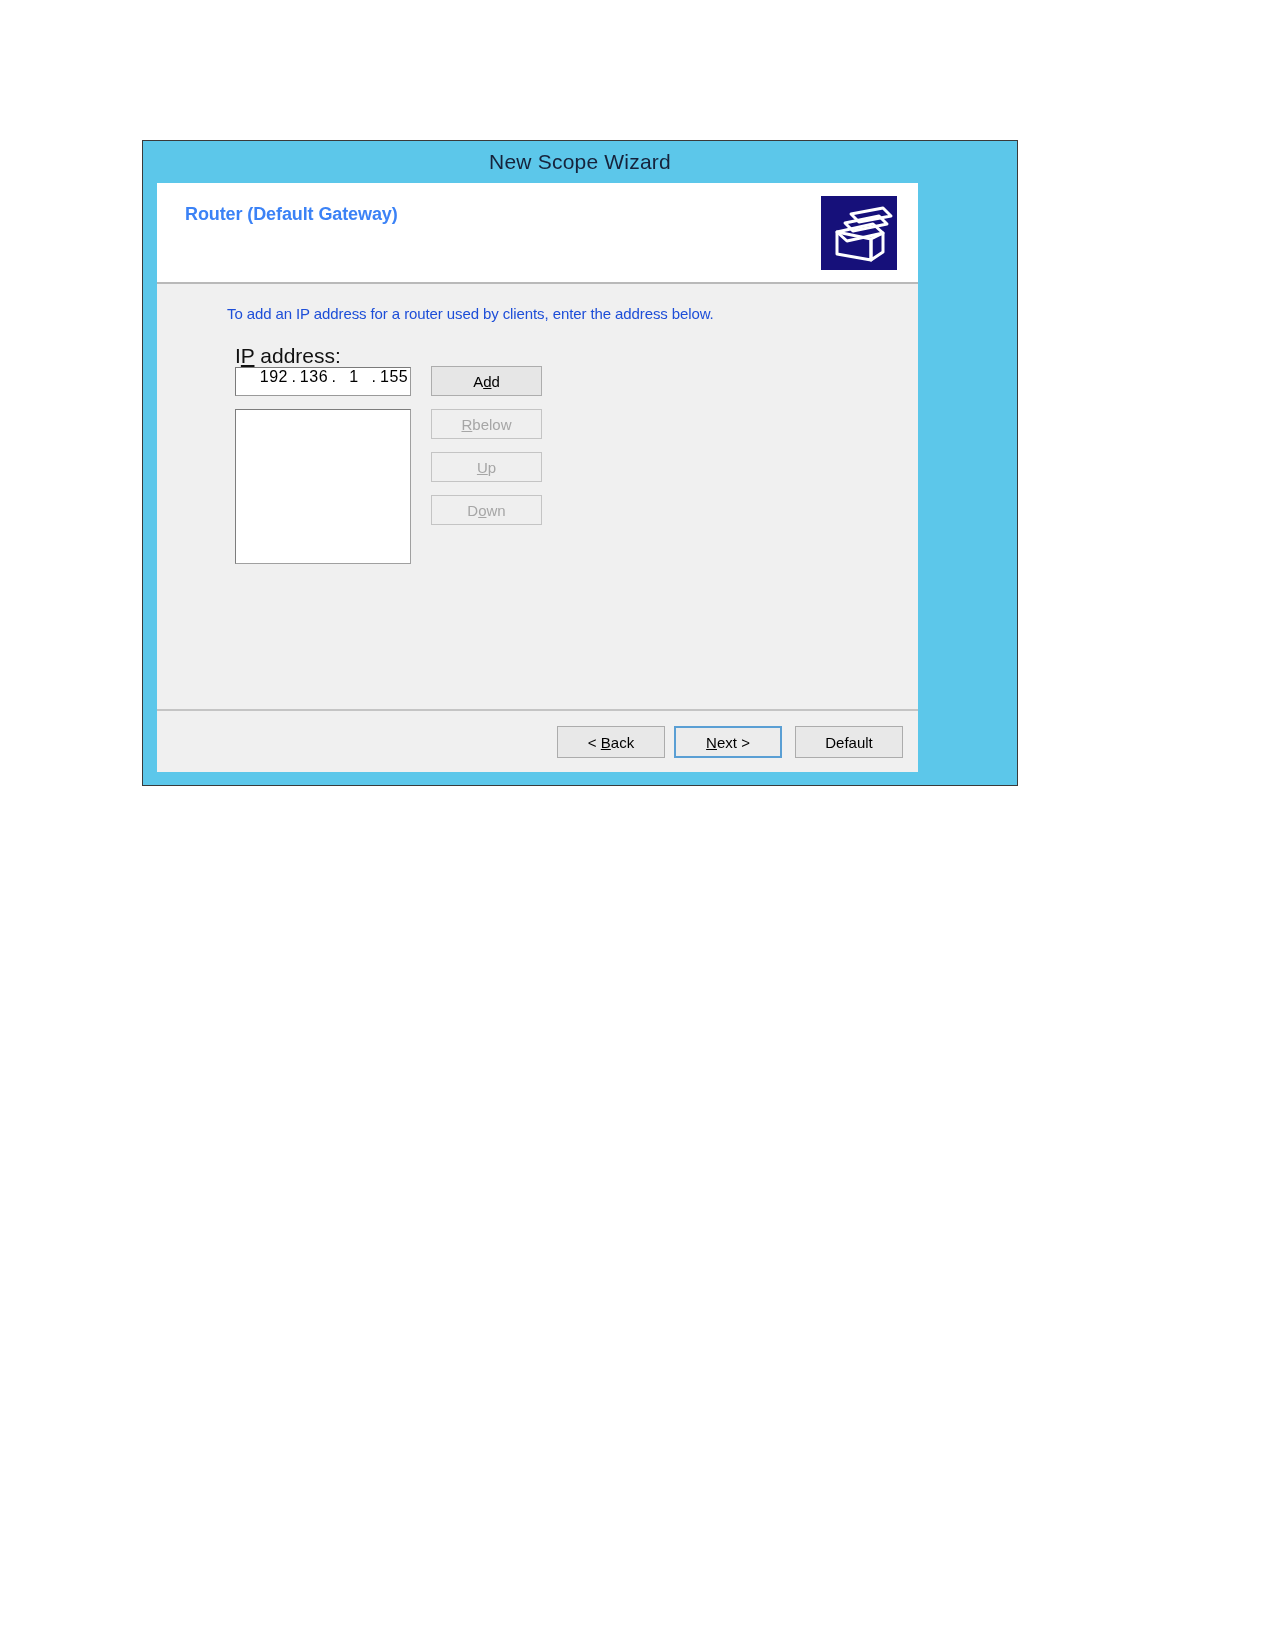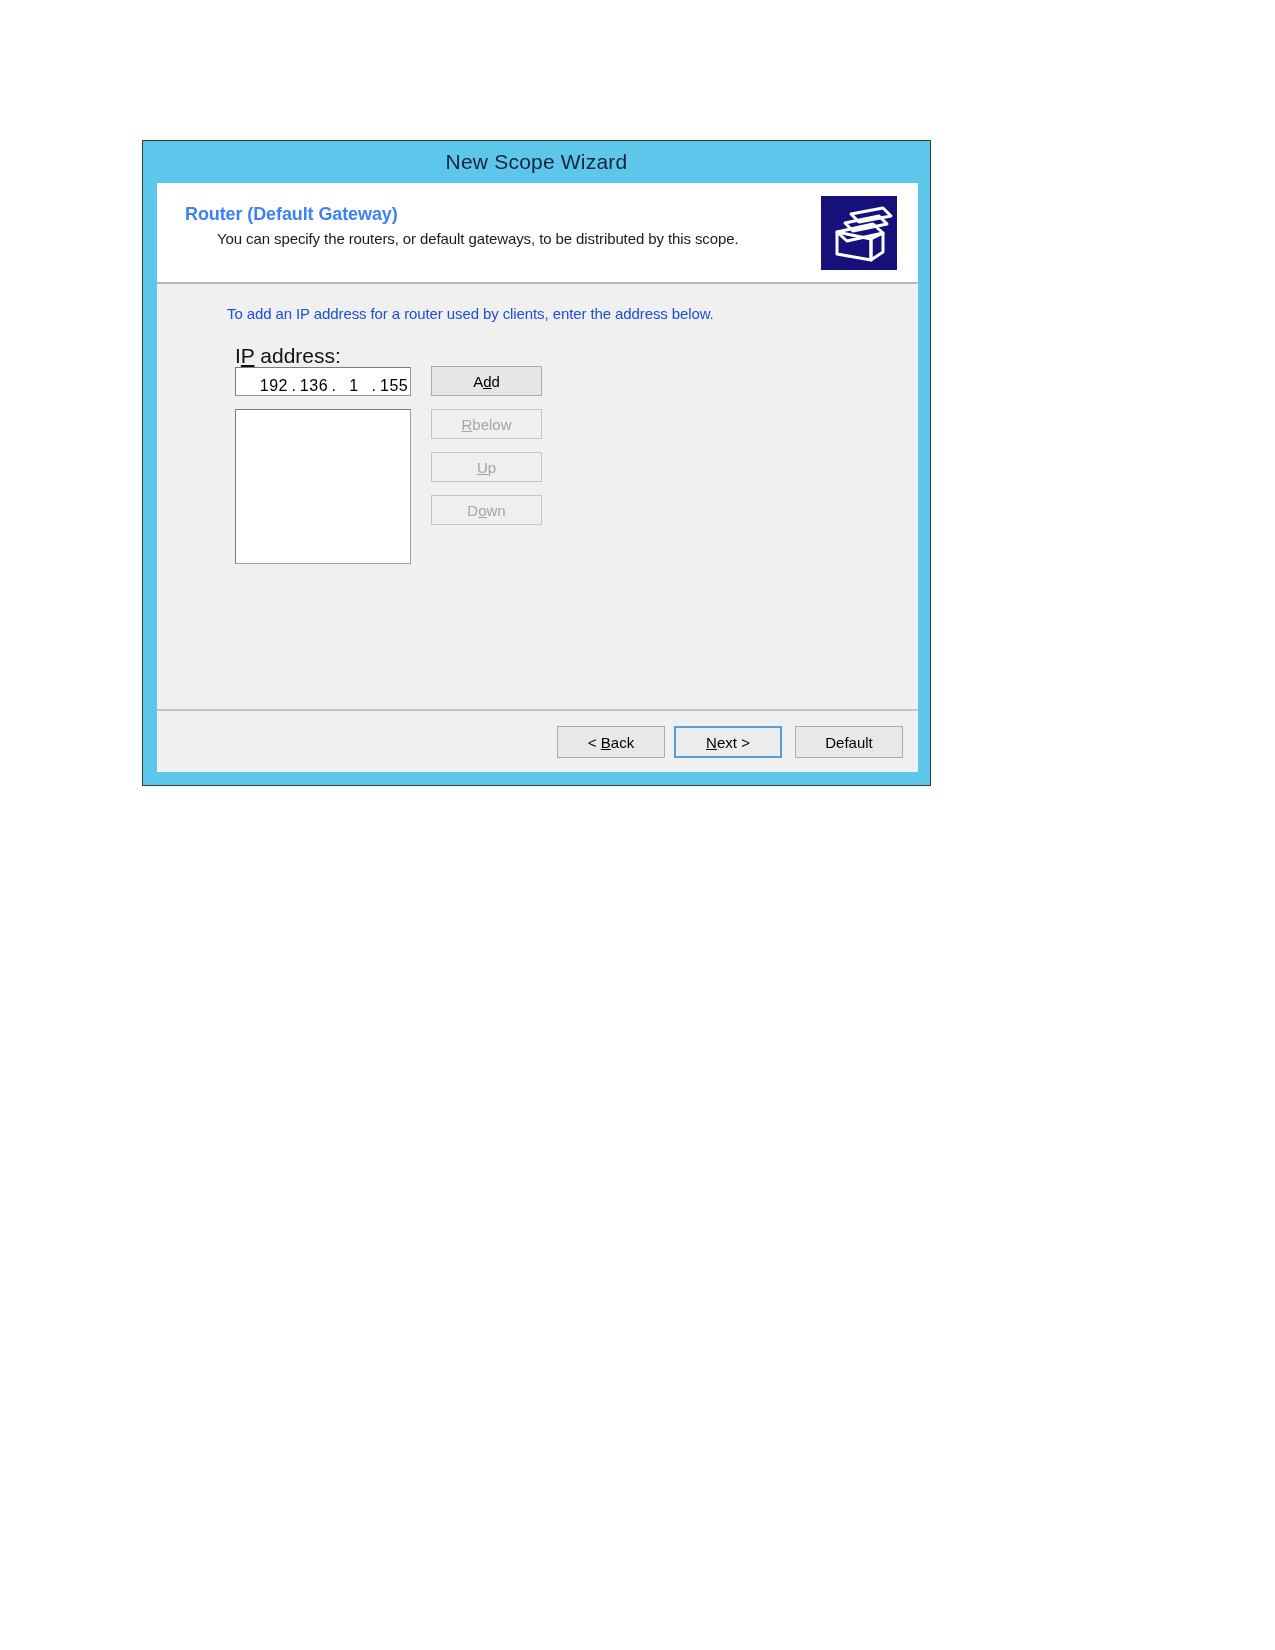--- a/index.html
+++ b/index.html
@@ -14,21 +14,21 @@
     position: relative;
     font-family: "Liberation Sans", sans-serif;
     -webkit-font-smoothing: none;
   }
 
   
   #wizard-window {
     position: absolute;
     left: 142px;
     top: 140px;
-    width: 789px;
+    width: 876px;
     height: 646px;
     background: #5CC7EA;
     border: 1px solid #3a3a3a;
     box-sizing: border-box;
   }
 
   
   #title-bar {
     position: absolute;
     left: 0;
@@ -121,21 +121,21 @@
     left: 78px;
     top: 83px;
     width: 176px;
     height: 29px;
     background: #FFFFFF;
     border: 1px solid #9a9a9a;
     border-top-color: #7a7a7a;
     border-left-color: #7a7a7a;
     box-sizing: border-box;
     display: flex;
-    align-items: flex-end;
+    align-items: flex-start;
     font-size: 16px;
     color: #000000;
     padding-left: 22px;
     letter-spacing: 0.5px;
   }
   .octet {
     display: inline-block;
     width: 34px;
     text-align: center;
   }
@@ -218,21 +218,20 @@
 <div id="wizard-window">
 
   <div id="title-bar">
     <span>New Scope Wizard</span>
   </div>
 
   <div id="client-area">
 
     <div id="header-band">
       <div id="header-title">Router (Default Gateway)</div>
-      <div id="header-subtitle">You can specify the routers, or default gateways, to be distributed by this scope.</div>
       <div id="header-icon">
         <svg width="76" height="74" viewBox="0 0 76 74">
           <rect x="0" y="0" width="76" height="74" fill="#16107a"></rect>
           <g fill="none" stroke="#ffffff" stroke-width="3" stroke-linejoin="round">
             <path d="M30 18 L62 12 L70 20 L38 26 Z"></path>
             <path d="M24 27 L58 20 L66 28 L32 35 Z"></path>
             <path d="M16 36 L52 28 L62 37 L26 45 Z"></path>
             <path d="M16 36 L16 58 L50 64 L50 43 Z"></path>
             <path d="M50 43 L62 37 L62 56 L50 64 Z"></path>
           </g>

